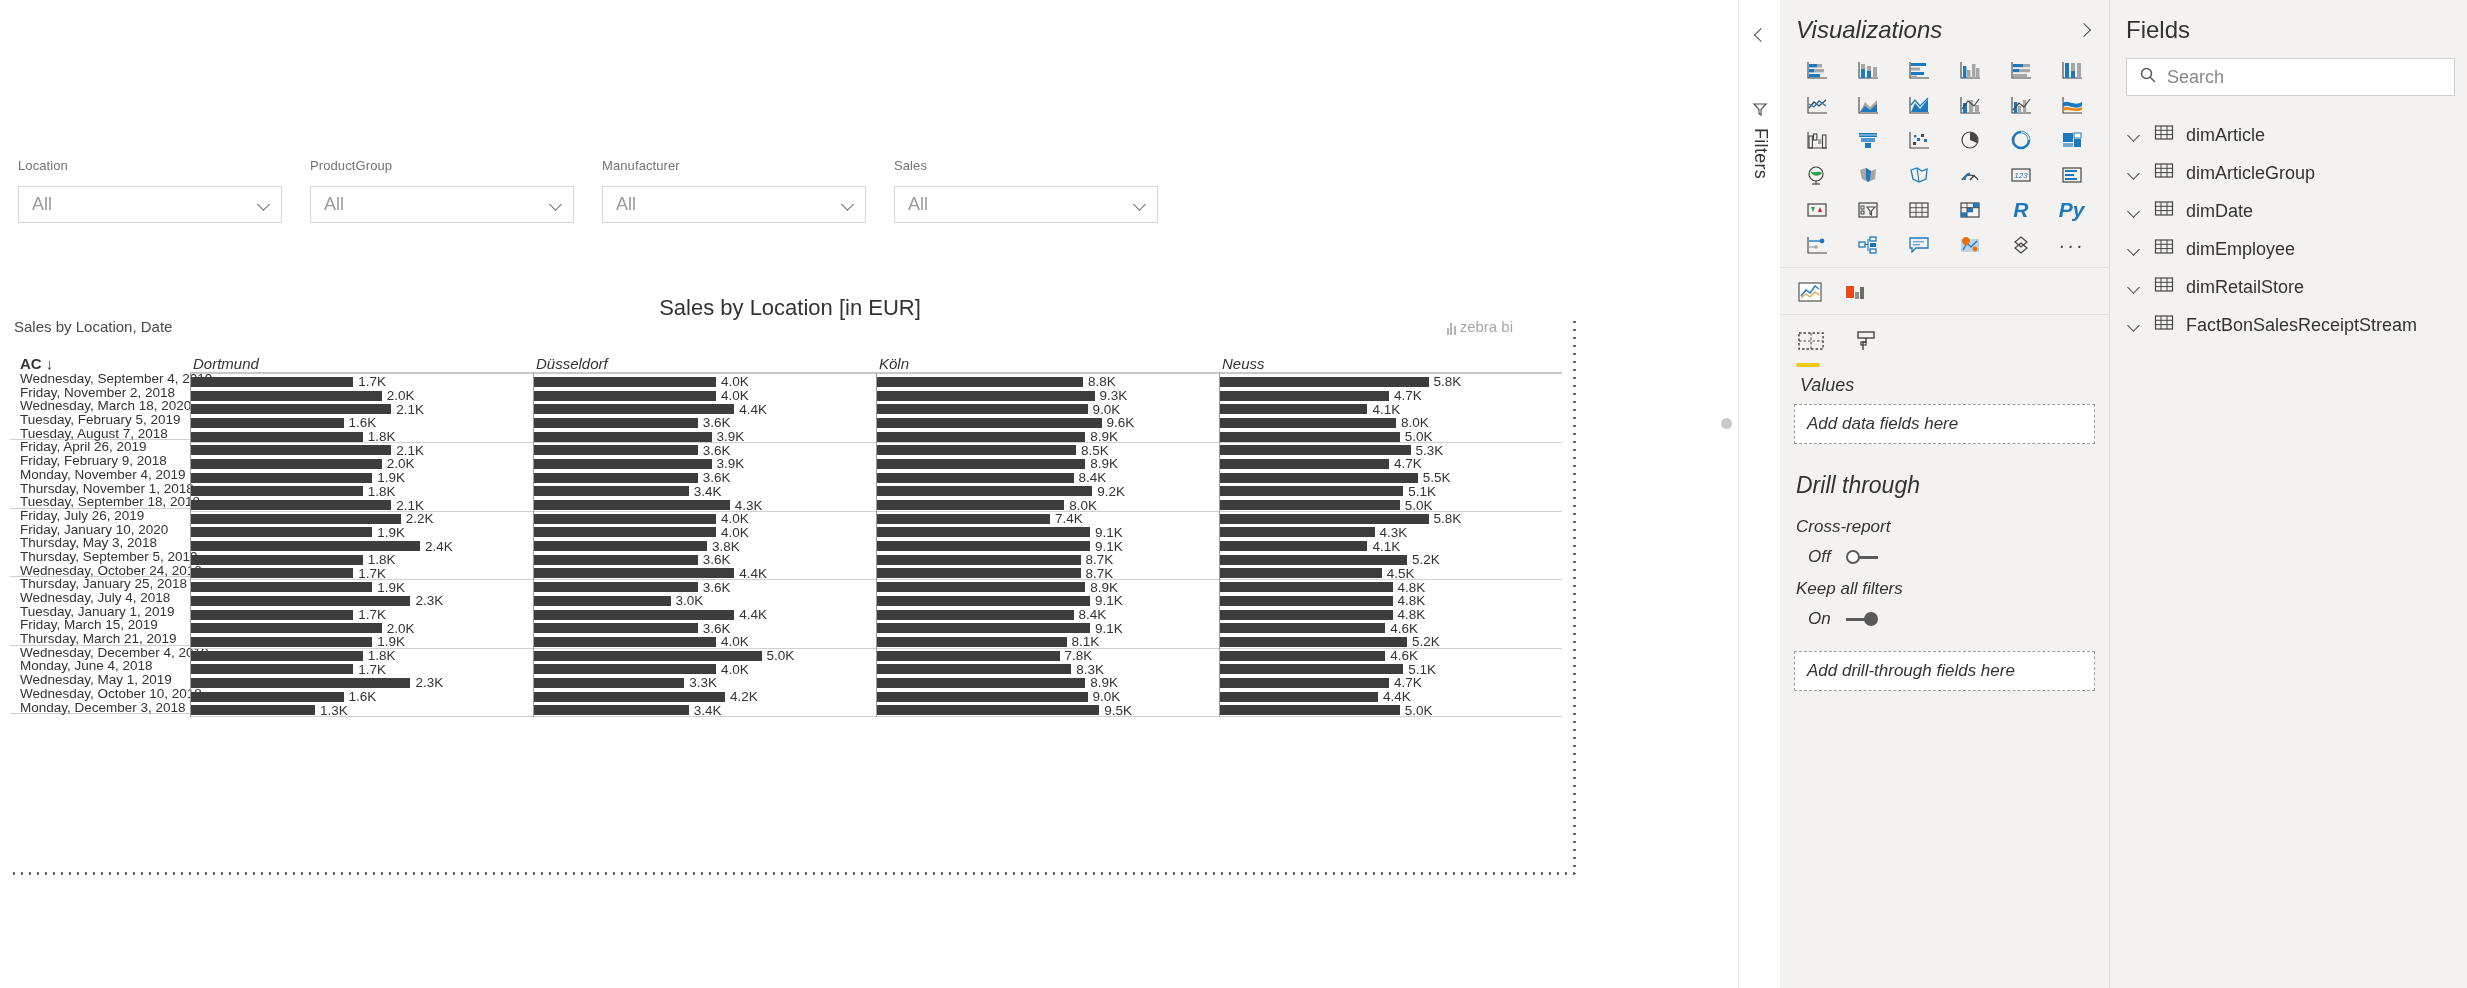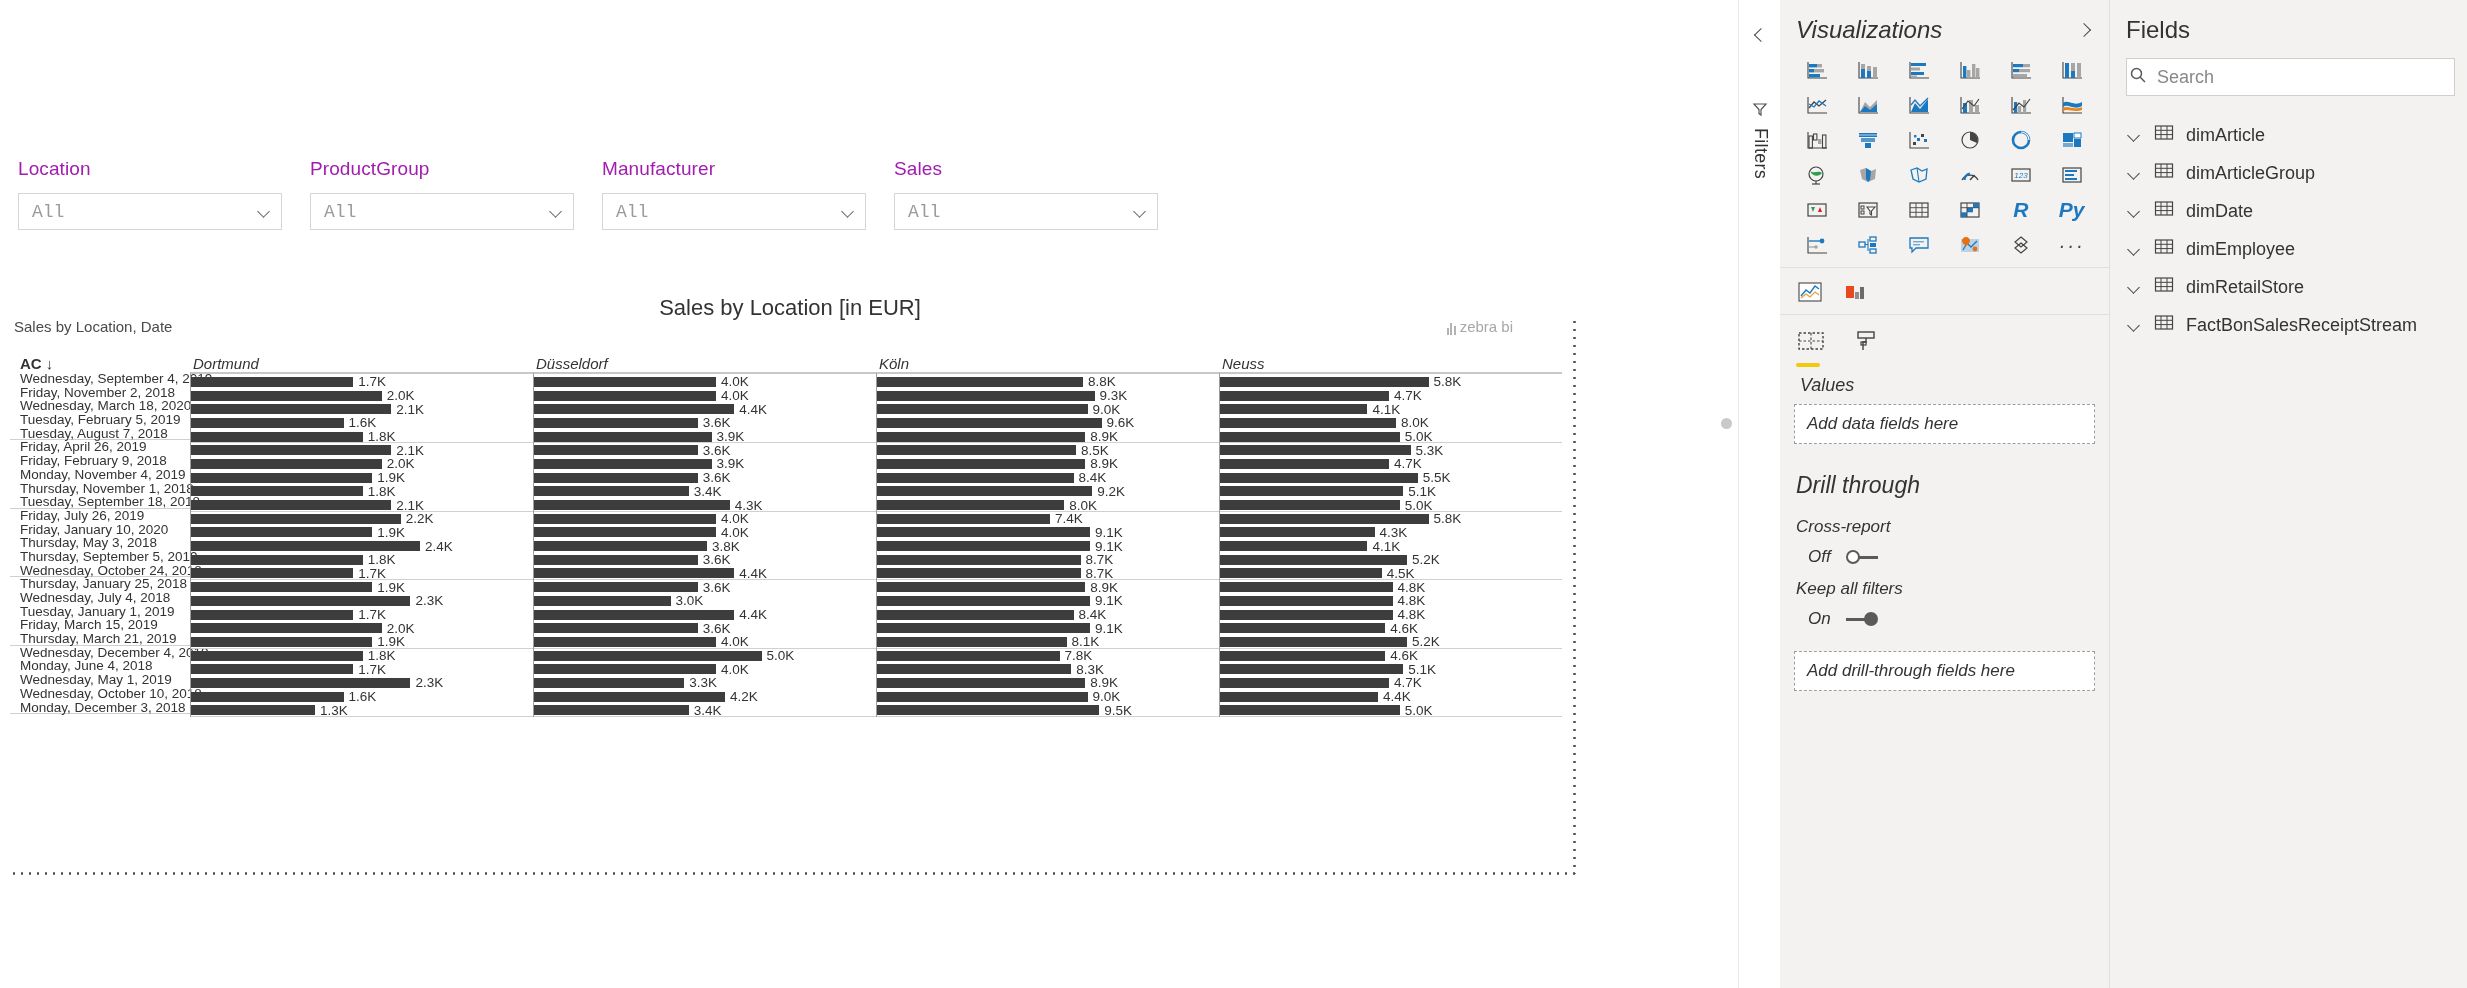--- a/index.html
+++ b/index.html
@@ -20,30 +20,29 @@
     background: #ffffff;
   }
 
   
   #slicer-row {
     position: absolute; left: 18px; top: 158px;
     display: flex; gap: 0;
   }
   .slicer { width: 292px; }
   .slicer-label {
-    font-size: 19px; color: #a21caf;
+    font-size: 13px; color: #737373;
     margin-bottom: 13px; letter-spacing: .1px;
   }
   .slicer-box {
     width: 264px; height: 37px;
     border: 1px solid #d6d6d6; background: #ffffff;
     display: flex; align-items: center;
     padding: 0 9px 0 13px;
     cursor: pointer;
-    font-family: Liberation Mono, monospace;
   }
   .slicer-value { flex: 1; font-size: 18px; color: #9a9a9a; }
   .chev-dn {
     width: 14px; height: 14px; position: relative; flex: 0 0 auto;
   }
   .chev-dn::before {
     content: ""; position: absolute; left: 1px; top: 2px;
     width: 8px; height: 8px;
     border-right: 1.6px solid #666; border-bottom: 1.6px solid #666;
     transform: rotate(45deg);
@@ -261,21 +260,21 @@
 
   
   #fields-pane {
     position: absolute; left: 2110px; top: 0;
     width: 357px; height: 988px;
     background: #f3f2f1;
   }
   #fields-search {
     margin: 14px 12px 0 16px; height: 38px;
     background: #ffffff; border: 1px solid #d0cece;
-    display: flex; align-items: center; gap: 10px; padding: 0 2px;
+    display: flex; align-items: center; gap: 10px; padding: 0 12px;
     cursor: text;
   }
   #fields-search .ph { font-size: 18px; color: #8a8886; }
   #fields-list { margin-top: 20px; }
   .field-row {
     display: flex; align-items: center; gap: 12px;
     padding: 8px 16px; cursor: pointer;
   }
   .field-name { font-size: 18px; color: #333333; }
   .chev-small { width: 16px; height: 16px; position: relative; flex:0 0 auto;}

